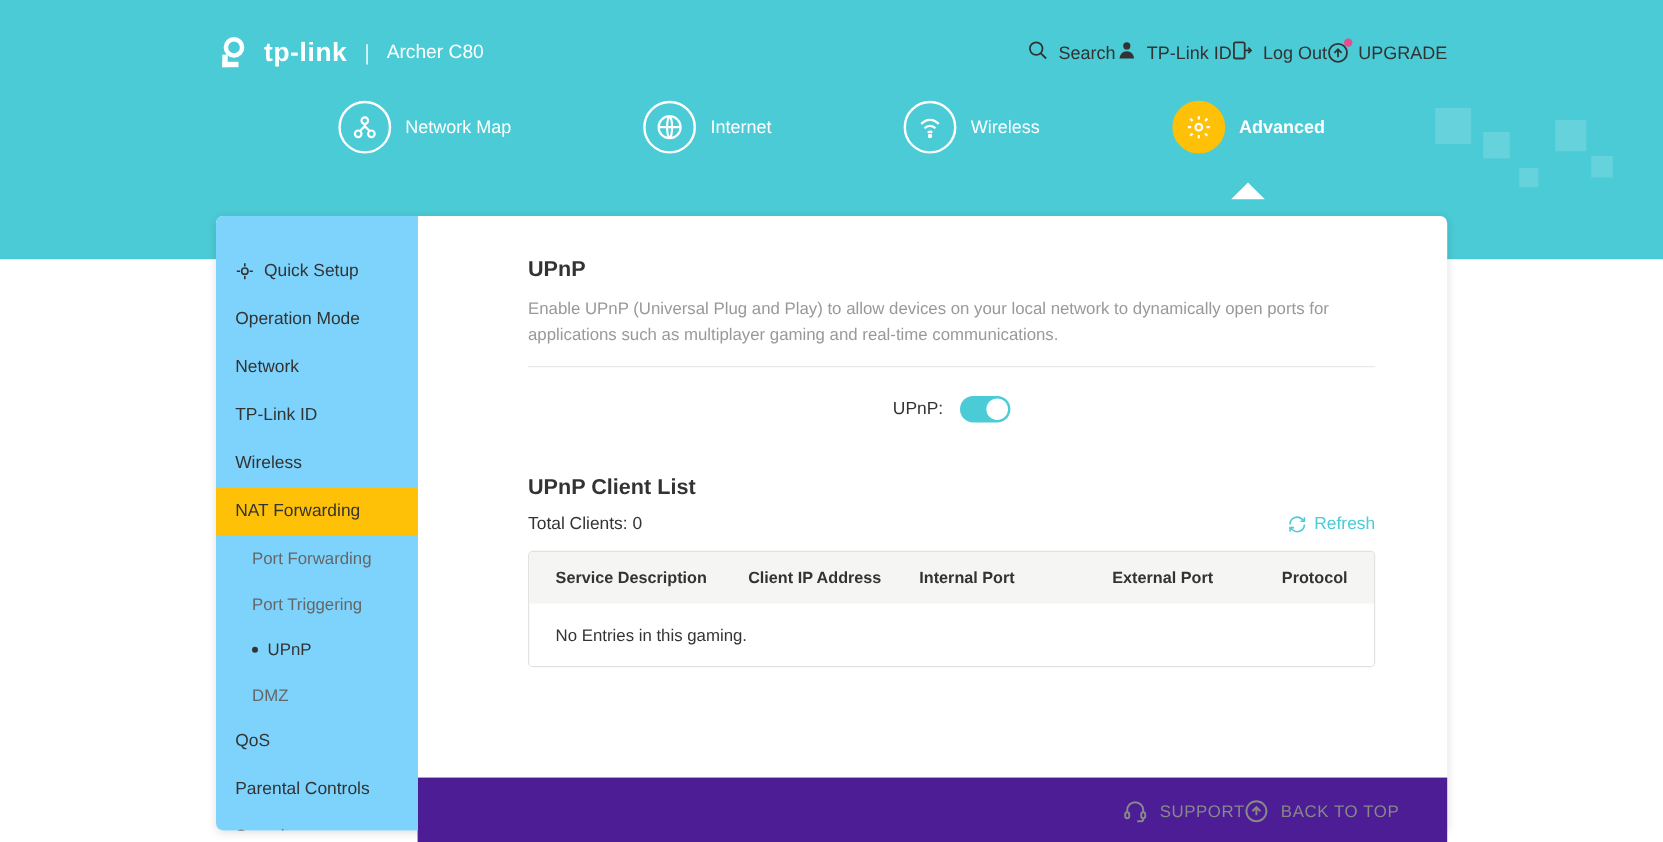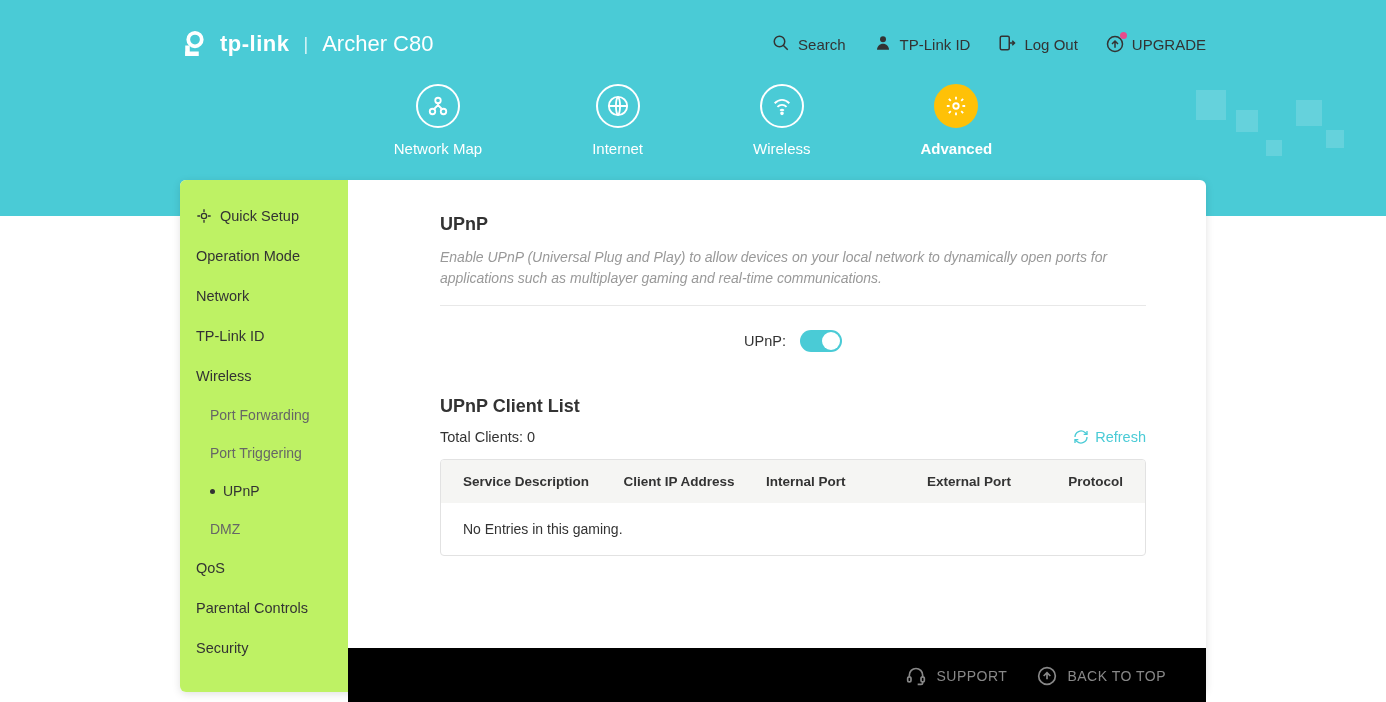--- a/index.html
+++ b/index.html
@@ -5,71 +5,71 @@
 * { margin: 0; padding: 0; box-sizing: border-box; font-family: Arial, Helvetica, sans-serif; }
 body { width: 1386px; height: 702px; background: #fff; overflow: hidden; position: relative; }
 
 .banner { background: #4acbd6; height: 216px; position: relative; }
 
 .topbar { display: flex; align-items: center; padding: 24px 0 0 0; height: 64px; }
 .brand { display: flex; align-items: center; margin-left: 180px; gap: 10px; color: #fff; }
 .brand-logo { width: 30px; height: 30px; }
 .brand-text { font-size: 22px; font-weight: 600; letter-spacing: 0.5px; }
 .brand-divider { color: #fff; opacity: .8; font-size: 18px; margin: 0 4px; }
-.brand-model { font-size: 22px; color: #fff; }
-
-.top-actions { margin-left: auto; margin-right: 180px; display: flex; align-items: center; gap: 28px; color: #333; }
+.brand-model { font-size: 16px; color: #fff; }
+
+.top-actions { margin-left: auto; margin-right: 180px; display: flex; align-items: center; color: #333; }
 .top-action { display: flex; align-items: center; gap: 8px; font-size: 15px; color: #333; cursor: pointer; }
 .top-action svg { width: 18px; height: 18px; }
 .upgrade-dot { position: absolute; top: -3px; right: -3px; width: 7px; height: 7px; background: #e94b8c; border-radius: 50%; }
 .icon-wrap { position: relative; display: flex; }
 
 .main-tabs { display: flex; justify-content: center; gap: 110px; margin-top: 20px; }
-.main-tab { display: flex; flex-direction: column; align-items: center; gap: 12px; color: #fff; cursor: pointer; position: relative; }
+.main-tab { display: flex; flex-direction: row; align-items: center; gap: 12px; color: #fff; cursor: pointer; position: relative; }
 .tab-circle { width: 44px; height: 44px; border: 2px solid #fff; border-radius: 50%; display: flex; align-items: center; justify-content: center; }
 .tab-circle.active { background: #ffc107; border-color: #ffc107; }
 .tab-circle svg { width: 22px; height: 22px; stroke: #fff; fill: none; stroke-width: 2; }
 .tab-circle.active svg { stroke: #fff; }
 .tab-label { font-size: 15px; }
 .main-tab.active .tab-label { font-weight: 600; }
 .tab-arrow { position: absolute; bottom: -38px; left: 50%; transform: translateX(-50%); width: 0; height: 0; border-left: 14px solid transparent; border-right: 14px solid transparent; border-bottom: 14px solid #fff; }
 
 .panel { position: absolute; top: 180px; left: 180px; width: 1026px; height: 512px; background: #fff; border-radius: 6px; box-shadow: 0 2px 8px rgba(0,0,0,0.12); display: flex; overflow: hidden; }
 
-.sidebar { width: 168px; background: #bef264; padding-top: 16px; overflow-y: auto; }
+.sidebar { width: 168px; background: #7dd3fc; padding-top: 26px; overflow-y: auto; }
 .side-item { padding: 12px 16px; font-size: 14.5px; color: #333; cursor: pointer; display: flex; align-items: center; gap: 8px; }
 .side-item.section-active { background: #ffc107; color: #333; font-weight: 400; }
 .side-sub { padding: 11px 16px 11px 30px; font-size: 14px; color: #666; cursor: pointer; display: flex; align-items: center; gap: 8px; }
 .side-sub.sub-active { color: #333; }
 .side-sub .dot { width: 5px; height: 5px; background: #333; border-radius: 50%; flex-shrink: 0; }
 
 .content { flex: 1; padding: 34px 60px 20px 92px; position: relative; overflow-y: auto; }
 .content::-webkit-scrollbar { width: 6px; }
 .content::-webkit-scrollbar-thumb { background: #4acbd6; border-radius: 3px; }
 
 h2.section-title { font-size: 18px; font-weight: 700; color: #333; margin-bottom: 12px; }
-.section-desc { font-size: 14px; color: #999; line-height: 1.5; padding-bottom: 16px; border-bottom: 1px solid #e8e8e8; margin-bottom: 24px; font-style: italic; }
+.section-desc { font-size: 14px; color: #999; line-height: 1.5; padding-bottom: 16px; border-bottom: 1px solid #e8e8e8; margin-bottom: 24px; }
 
 .toggle-row { display: flex; align-items: center; justify-content: center; gap: 14px; margin-bottom: 44px; }
 .toggle-label { font-size: 14.5px; color: #333; }
 .toggle { width: 42px; height: 22px; background: #4acbd6; border-radius: 11px; position: relative; cursor: pointer; }
 .toggle-knob { position: absolute; right: 2px; top: 2px; width: 18px; height: 18px; background: #fff; border-radius: 50%; }
 
 .clients-row { display: flex; align-items: center; justify-content: space-between; margin-bottom: 14px; }
 .total-clients { font-size: 14.5px; color: #333; }
 .refresh { display: flex; align-items: center; gap: 6px; color: #4acbd6; font-size: 14.5px; cursor: pointer; }
 .refresh svg { width: 16px; height: 16px; }
 
 .table { border: 1px solid #e2e2e2; border-radius: 4px; overflow: hidden; }
 .thead { background: #f5f5f3; display: flex; padding: 14px 22px; }
 .th { font-size: 13.5px; font-weight: 700; color: #333; }
 .th:nth-child(1){ flex: 1.35; } .th:nth-child(2){ flex: 1.2; } .th:nth-child(3){ flex: 1.05; } .th:nth-child(4){ flex: 1.05; padding-left: 36px; } .th:nth-child(5){ flex: .6; text-align:right; }
 .empty-row { padding: 18px 22px; font-size: 14px; color: #333; }
 
-.footer { position: absolute; bottom: 0; left: 348px; width: 858px; height: 54px; background: #000000; border-top: 1px solid rgba(0,0,0,0.04); display: flex; align-items: center; justify-content: flex-end; gap: 30px; padding-right: 40px; }
+.footer { position: absolute; bottom: 0; left: 348px; width: 858px; height: 54px; background: #4c1d95; border-top: 1px solid rgba(0,0,0,0.04); display: flex; align-items: center; justify-content: flex-end; padding-right: 40px; }
 .footer-btn { display: flex; align-items: center; gap: 10px; color: #888; font-size: 14px; letter-spacing: .5px; cursor: pointer; }
 .footer-btn svg { width: 20px; height: 20px; }
 
 .bg-squares { position: absolute; right: 0; top: 90px; width: 200px; height: 120px; opacity: .15; background:
   linear-gradient(#fff,#fff) 10px 0/30px 30px no-repeat,
   linear-gradient(#fff,#fff) 50px 20px/22px 22px no-repeat,
   linear-gradient(#fff,#fff) 80px 50px/16px 16px no-repeat,
   linear-gradient(#fff,#fff) 110px 10px/26px 26px no-repeat,
   linear-gradient(#fff,#fff) 140px 40px/18px 18px no-repeat; }
 </style>
@@ -183,20 +183,23 @@
       </div>
     <div class="side-item">
         <span>Network</span>
       </div>
     <div class="side-item">
         <span>TP-Link ID</span>
       </div>
     <div class="side-item">
         <span>Wireless</span>
       </div>
+    <div class="side-item section-active">
+        <span>NAT Forwarding</span>
+      </div>
     <div class="side-sub">
         <span>Port Forwarding</span>
       </div>
     <div class="side-sub">
         <span>Port Triggering</span>
       </div>
     <div class="side-sub sub-active">
         <span class="dot"></span>
         <span>UPnP</span>
       </div>

